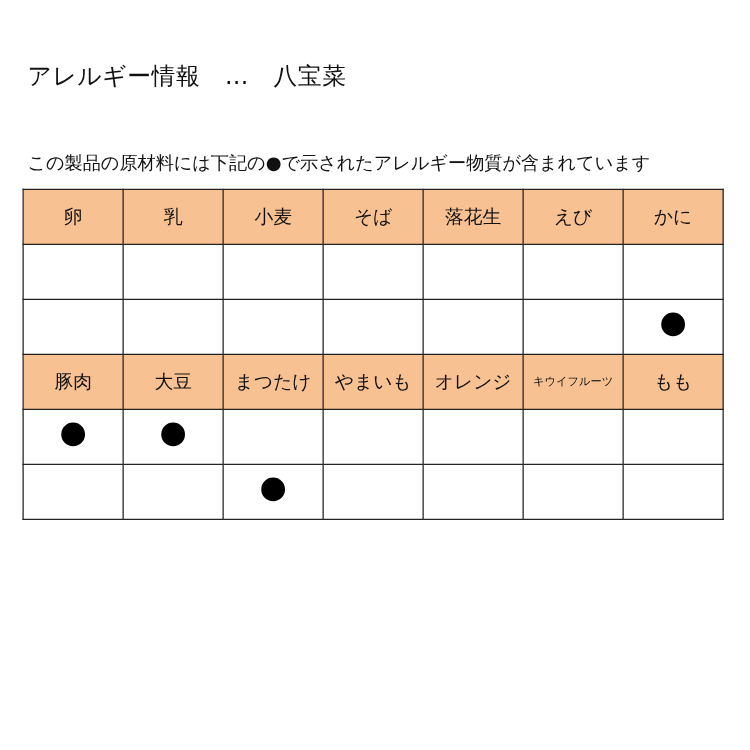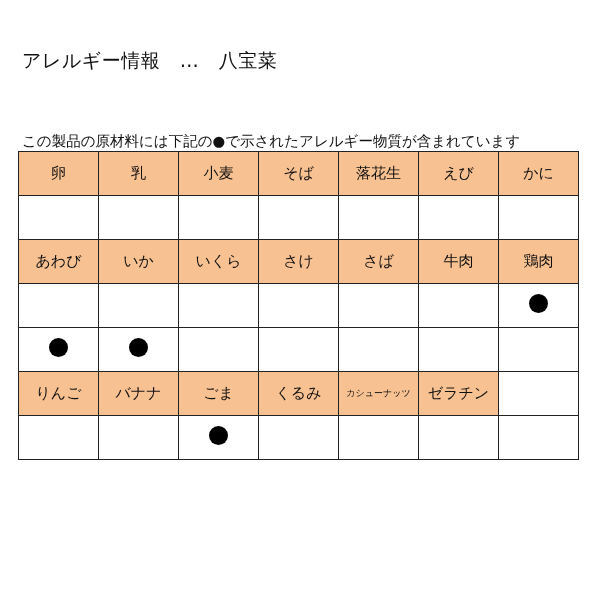--- a/index.html
+++ b/index.html
@@ -1,18 +1,18 @@
 <!DOCTYPE html>
 <html><head>
 <meta charset="utf-8">
 <style>
   html, body { margin:0; padding:0; background:#ffffff; }
   body { width:600px; height:600px; position:relative; font-family:"DejaVu Sans","Liberation Sans",sans-serif; color:#111; overflow:hidden; }
   .title { position:absolute; left:22px; top:48px; font-size:19px; letter-spacing:0.5px; white-space:pre; }
-  .subtitle { position:absolute; left:22px; top:132px; font-size:14.5px; white-space:nowrap; }
+  .subtitle { position:absolute; left:22px; top:121px; font-size:14.5px; white-space:nowrap; }
   table.allergy { position:absolute; left:18px; top:151px; border-collapse:collapse; table-layout:fixed; }
   table.allergy td { width:79px; height:43px; border:1.5px solid #222; text-align:center; vertical-align:middle; padding:0; font-size:15px; }
   td.head { background:#f8c192; }
   td.head.small { font-size:9px; }
   td.mark { background:#fff; }
   td.blank { background:#fff; }
   .dot { display:inline-block; width:19px; height:19px; border-radius:50%; background:#000; }
 </style>
 </head>
 <body>
@@ -34,54 +34,45 @@
       <tr>
         <td class="mark"></td>
         <td class="mark"></td>
         <td class="mark"></td>
         <td class="mark"></td>
         <td class="mark"></td>
         <td class="mark"></td>
         <td class="mark"></td>
       </tr>
       <tr>
-        <td class="head">あわび</td>
-        <td class="head">いか</td>
-        <td class="head">いくら</td>
-        <td class="head">さけ</td>
-        <td class="head">さば</td>
-        <td class="head">牛肉</td>
-        <td class="head">鶏肉</td>
-      </tr>
-      <tr>
         <td class="mark"></td>
         <td class="mark"></td>
         <td class="mark"></td>
         <td class="mark"></td>
         <td class="mark"></td>
         <td class="mark"></td>
         <td class="mark"><span class="dot"></span></td>
       </tr>
       <tr>
+        <td class="head">豚肉</td>
+        <td class="head">大豆</td>
+        <td class="head">まつたけ</td>
+        <td class="head">やまいも</td>
+        <td class="head">オレンジ</td>
+        <td class="head small">キウイフルーツ</td>
+        <td class="head">もも</td>
+      </tr>
+      <tr>
         <td class="mark"><span class="dot"></span></td>
         <td class="mark"><span class="dot"></span></td>
         <td class="mark"></td>
         <td class="mark"></td>
         <td class="mark"></td>
         <td class="mark"></td>
         <td class="mark"></td>
-      </tr>
-      <tr>
-        <td class="head">りんご</td>
-        <td class="head">バナナ</td>
-        <td class="head">ごま</td>
-        <td class="head">くるみ</td>
-        <td class="head small">カシューナッツ</td>
-        <td class="head">ゼラチン</td>
-        <td class="blank"></td>
       </tr>
       <tr>
         <td class="mark"></td>
         <td class="mark"></td>
         <td class="mark"><span class="dot"></span></td>
         <td class="mark"></td>
         <td class="mark"></td>
         <td class="mark"></td>
         <td class="mark"></td>
       </tr>

